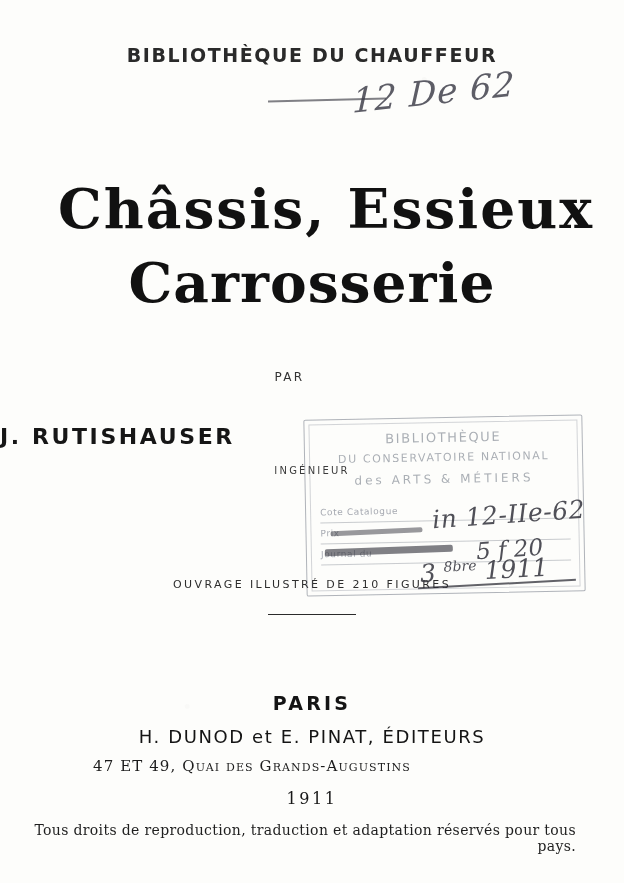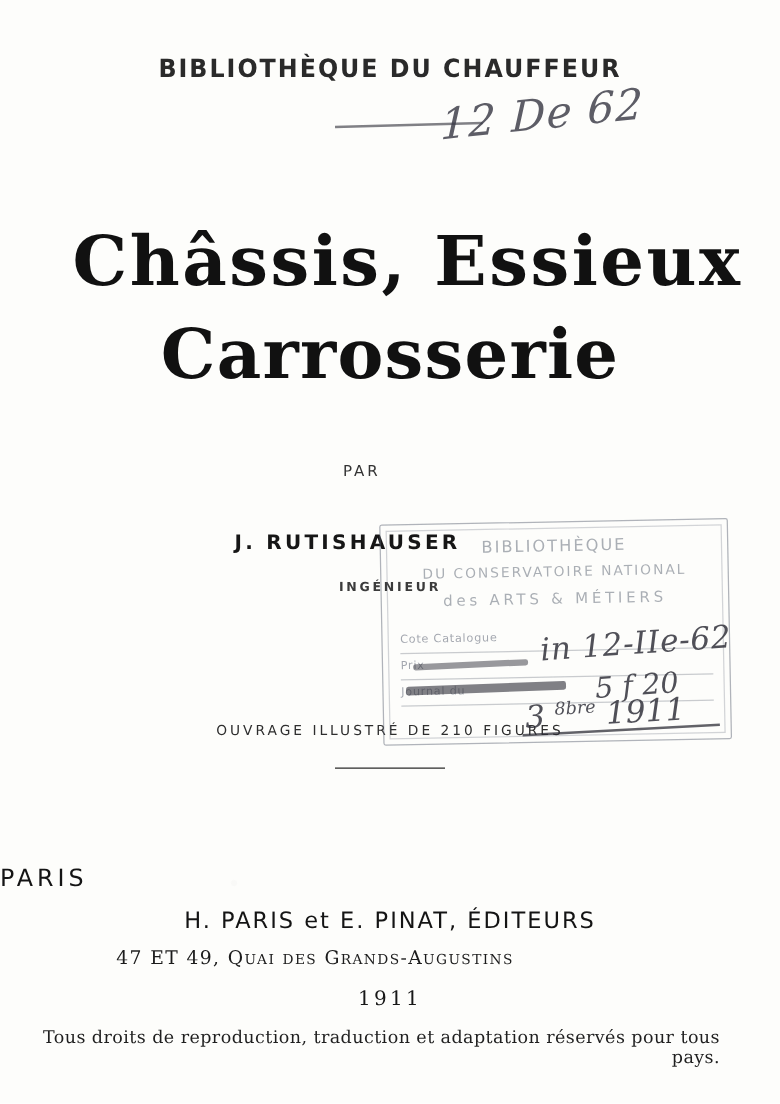--- a/index.html
+++ b/index.html
@@ -97,38 +97,37 @@
     letter-spacing: 2.4px;
     color: #333;
   }
 
   
   .author {
     position: absolute;
     top: 424px;
     left: 0;
     width: 556px;
-    text-align: center;
-    font-family: "DejaVu Sans", sans-serif;
-    font-size: 16px;
+    text-align: left;
+    font-family: "DejaVu Sans", sans-serif;
+    font-size: 22px;
     letter-spacing: 2.6px;
     font-weight: 600;
     color: #161616;
   }
   .author-role {
     position: absolute;
     top: 465px;
     left: 0;
     width: 624px;
     text-align: center;
     font-family: "DejaVu Sans", sans-serif;
     font-size: 10px;
     letter-spacing: 2.2px;
     color: #3b3b3b;
-    font-weight: bold;
   }
 
   
   .illus {
     position: absolute;
     top: 578px;
     left: 0;
     width: 624px;
     text-align: center;
     font-family: "DejaVu Sans", sans-serif;
@@ -259,25 +258,26 @@
     border-top: 2px solid rgba(45,45,55,0.75);
     transform: rotate(-3deg);
   }
 
   
   .city {
     position: absolute;
     top: 692px;
     left: 0;
     width: 624px;
-    text-align: left;
+    text-align: center;
     font-family: "DejaVu Sans", sans-serif;
     font-size: 19px;
     letter-spacing: 3.2px;
     color: #141414;
+    font-weight: bold;
   }
   .publishers {
     position: absolute;
     top: 726px;
     left: 0;
     width: 624px;
     text-align: center;
     font-family: "DejaVu Sans", sans-serif;
     font-size: 18px;
     letter-spacing: 1.6px;
@@ -358,20 +358,20 @@
   <div class="hand-ref">in 12-IIe-62</div>
   <div class="hand-price">5 f 20</div>
   <div class="hand-date">
     <span>3</span>
     <span class="sup">8bre</span>
     <span>1911</span>
   </div>
   <div class="hand-underline"></div>
 
   <div class="city">PARIS</div>
-  <div class="publishers">H. PARIS et E. PINAT, ÉDITEURS</div>
+  <div class="publishers">H. DUNOD et E. PINAT, ÉDITEURS</div>
   <div class="address">
     <span class="sc">47 ET 49, Quai des Grands-Augustins</span>
   </div>
   <div class="year">1911</div>
   <div class="rights">Tous droits de reproduction, traduction et adaptation réservés pour tous pays.</div>
 
 </div>
 
 </body></html>

